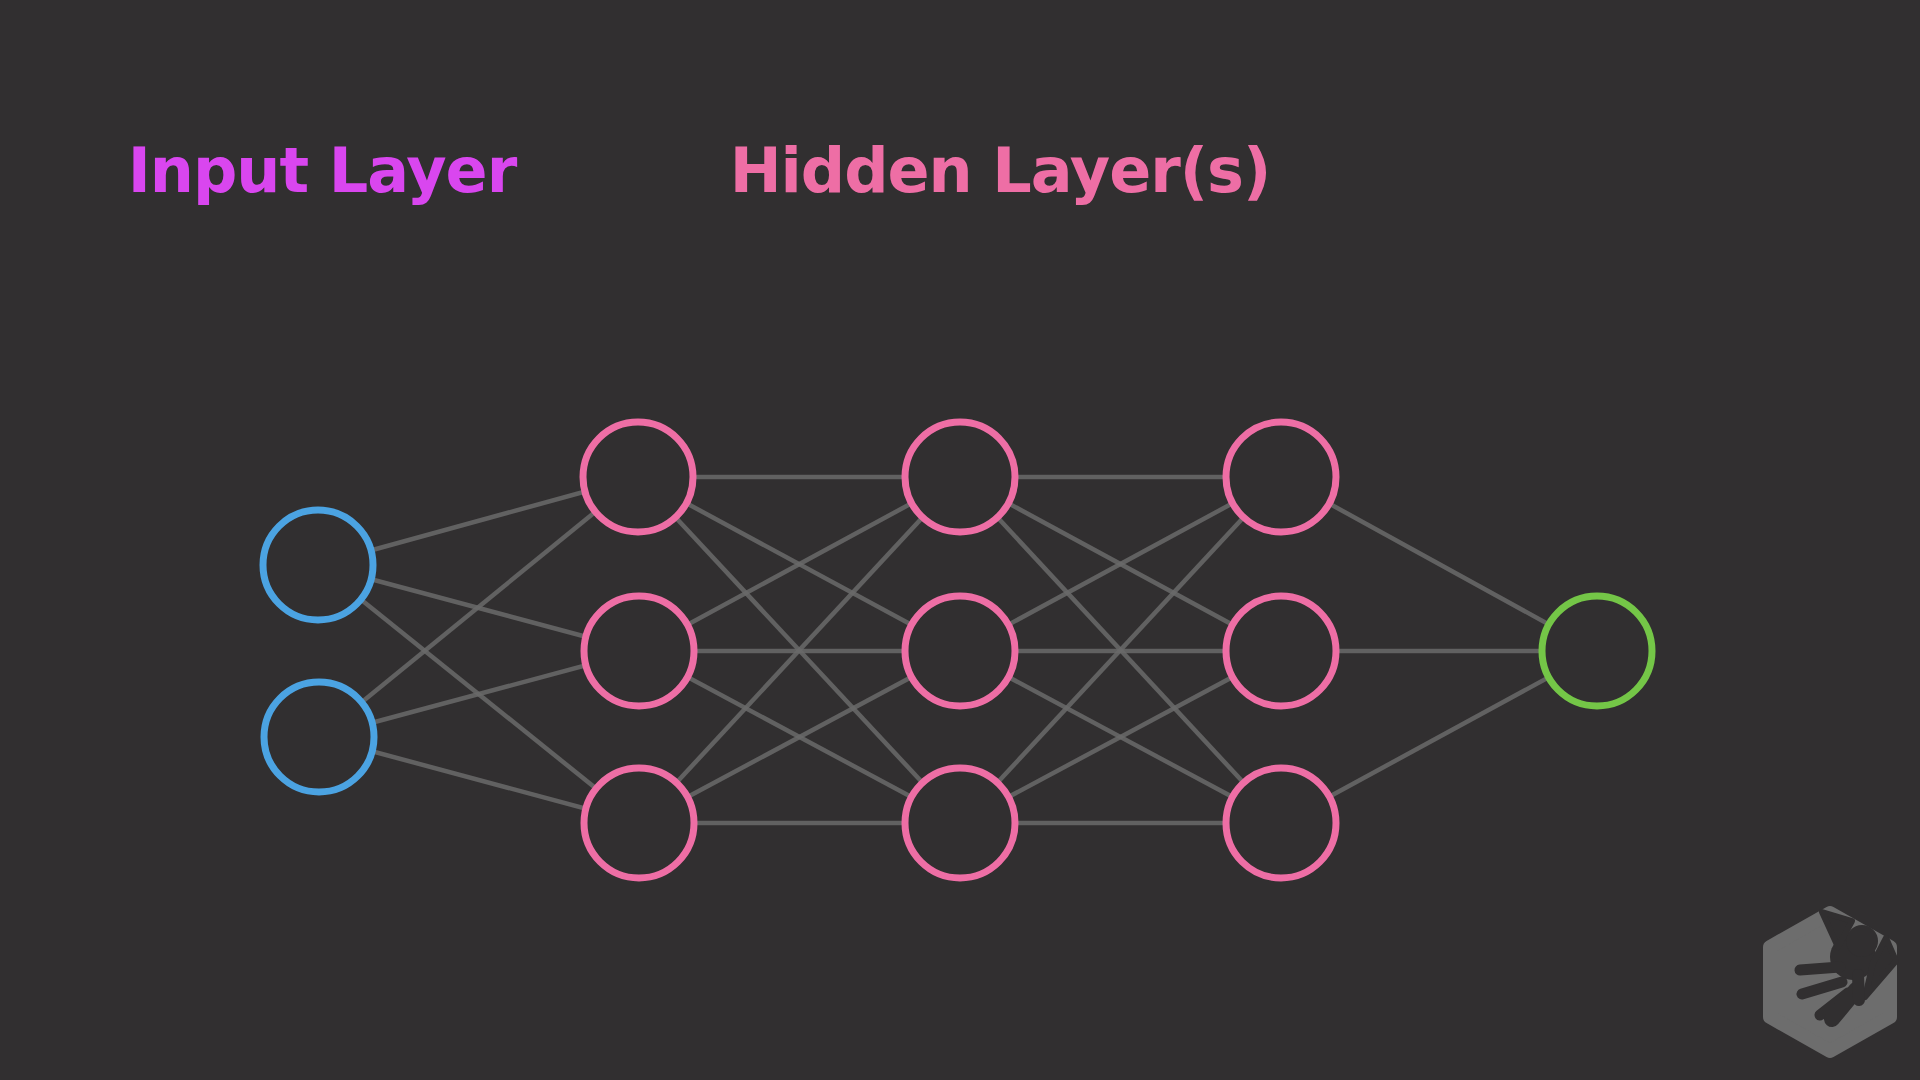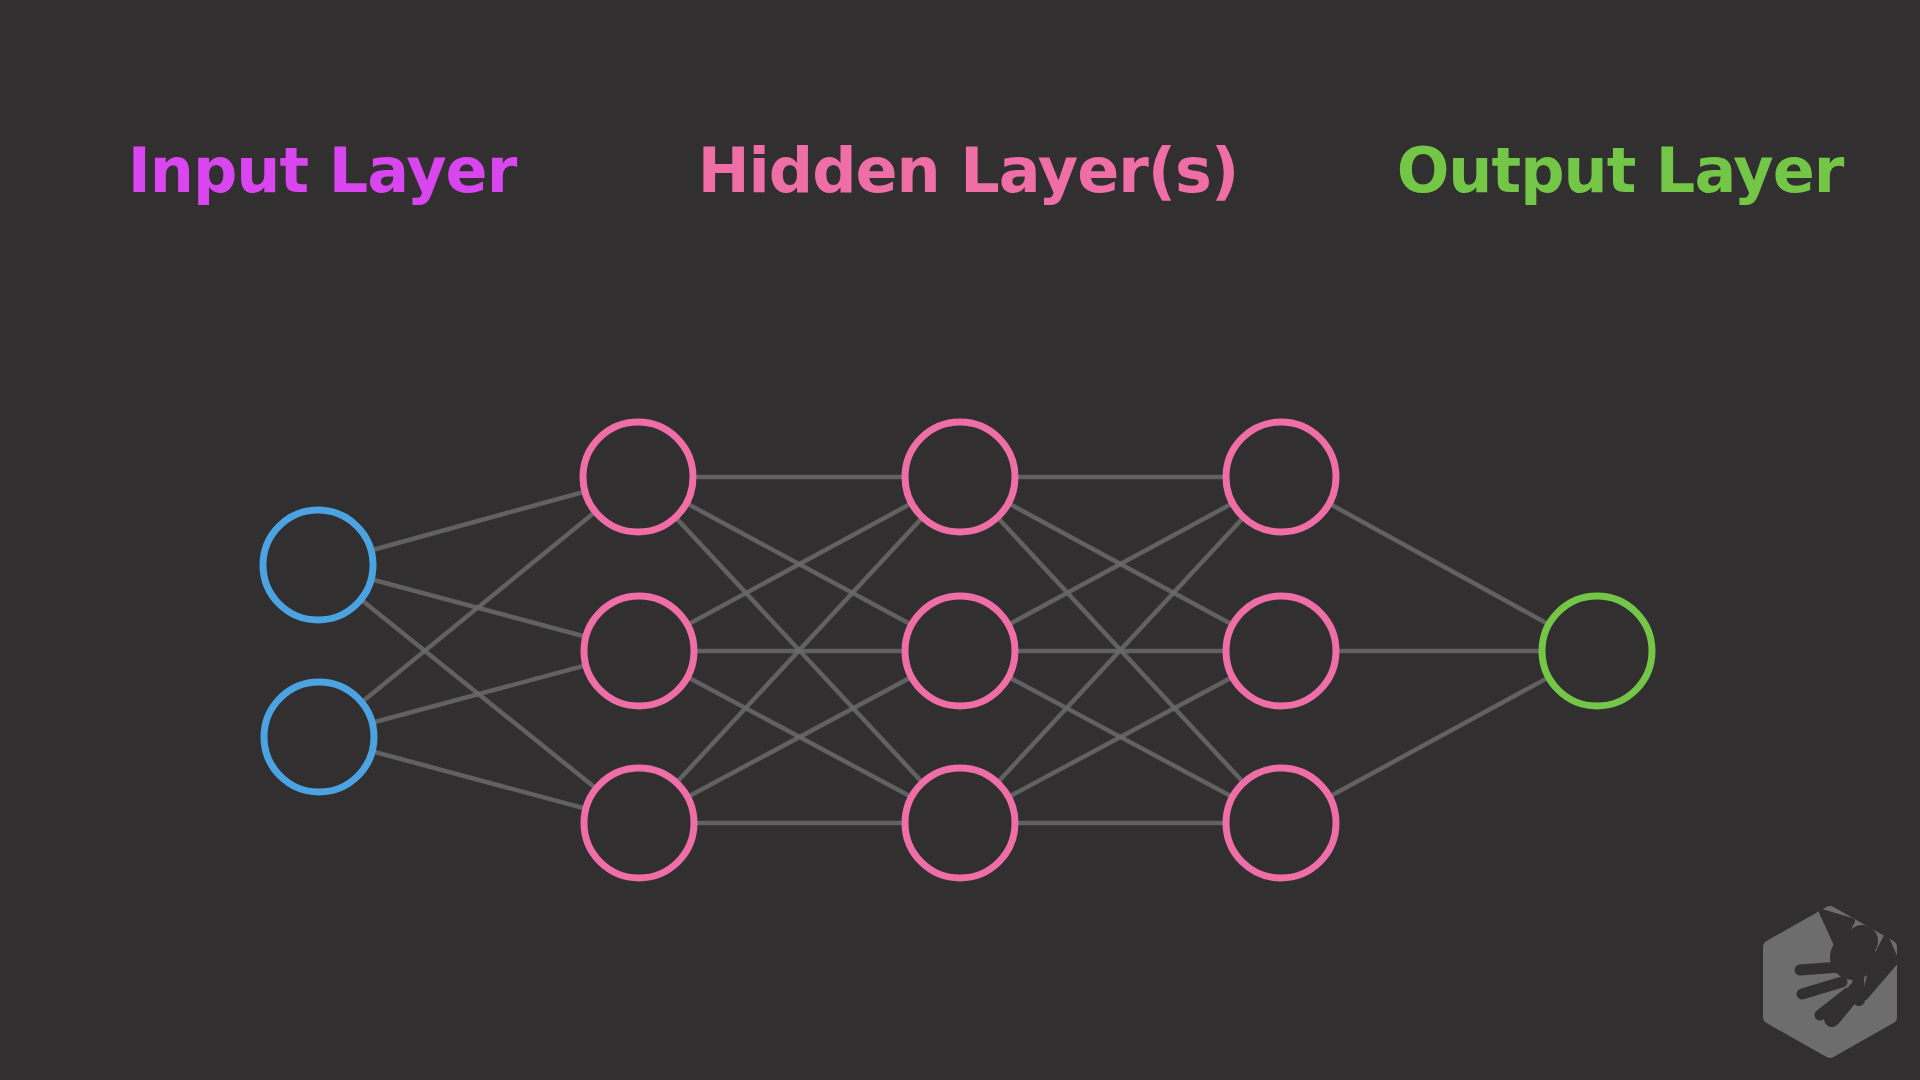--- a/index.html
+++ b/index.html
@@ -80,16 +80,15 @@
         <path d="M1840,967 L1800,970" stroke-width="11" stroke-linecap="round" fill="none" stroke="#312F30"></path>
         <path d="M1842,982 L1802,994" stroke-width="11" stroke-linecap="round" fill="none" stroke="#312F30"></path>
         <path d="M1848,993 L1820,1015" stroke-width="11" stroke-linecap="round" fill="none" stroke="#312F30"></path>
         <path d="M1856,990 L1832,1019" stroke-width="16" stroke-linecap="round" fill="none" stroke="#312F30"></path>
         <path d="M1858,975 L1859,1000" stroke-width="12" stroke-linecap="round" fill="none" stroke="#312F30"></path>
       </g>
     </g>
   </svg>
 
   <div class="layer-label" style="left: 322px; top: 140px; color: #d946ef;">Input Layer</div>
-  <div class="layer-label" style="left: 968px; top: 140px; color: rgb(238, 110, 165);">Hidden Layer(s)</div>
-  <div class="layer-label" style="left: 1620px; top: 140px; color: rgb(116, 198, 71);">Output Layer</div>
+  <div class="layer-label" style="left: 1000px; top: 140px; color: rgb(238, 110, 165);">Hidden Layer(s)</div>
 
 </div>
 
 </body></html>

